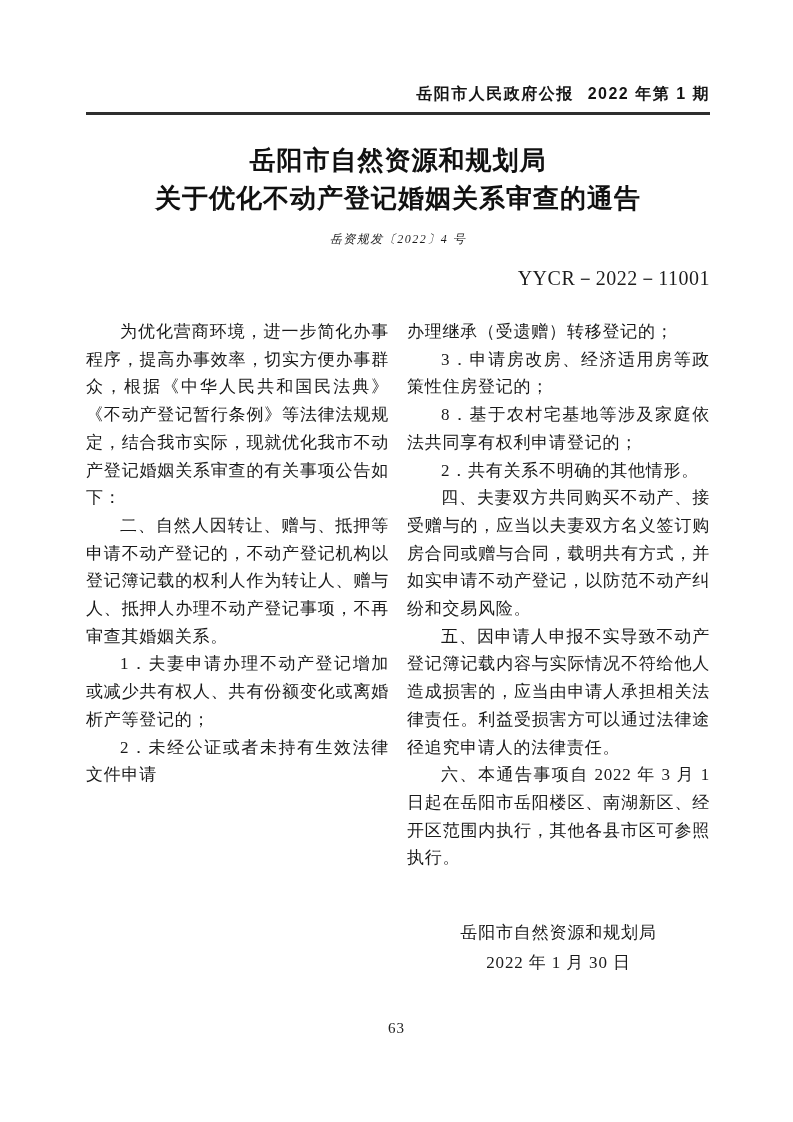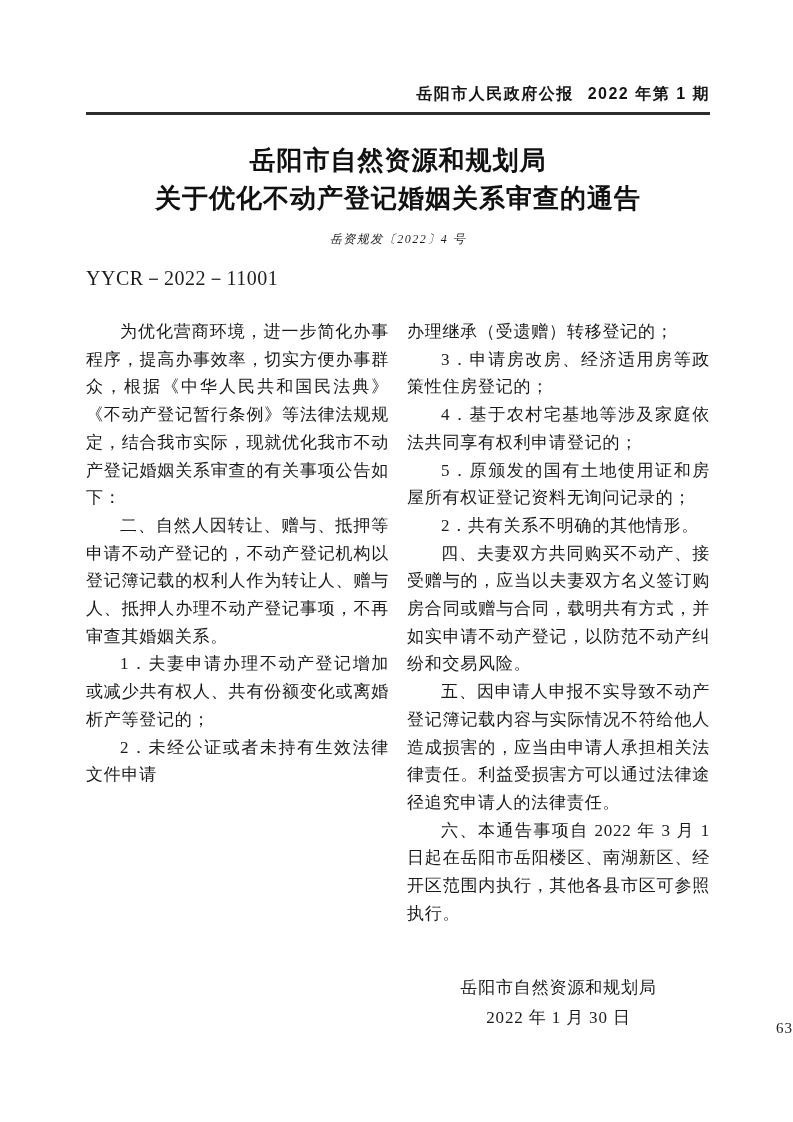--- a/index.html
+++ b/index.html
@@ -50,21 +50,21 @@
   }
   .doc-number {
     margin-top: 13px;
     text-align: center;
     font-size: 12px;
     font-style: italic; 
     letter-spacing: 1.5px;
   }
   .ref-number {
     margin-top: 17px;
-    text-align: left;
+    text-align: right;
     font-size: 20px;
     letter-spacing: 0.5px;
   }
   
   .columns {
     margin-top: 26px;
     display: flex;
     gap: 18px;
   }
   .col {
@@ -83,21 +83,21 @@
     text-align: center;
     font-size: 17px;
     line-height: 30px;
     letter-spacing: 0.05em;
   }
   
   .page-number {
     position: absolute;
     left: 0; top: 1020px;
     width: 793px;
-    text-align: right;
+    text-align: center;
     font-size: 15px;
     letter-spacing: 1px;
     color: #222;
   }
 </style>
 </head>
 <body>
 
 <div class="page">
   <div class="content">
@@ -118,22 +118,21 @@
     <div class="columns">
       <div class="col">
         <p>为优化营商环境，进一步简化办事程序，提高办事效率，切实方便办事群众，根据《中华人民共和国民法典》《不动产登记暂行条例》等法律法规规定，结合我市实际，现就优化我市不动产登记婚姻关系审查的有关事项公告如下：</p>
         <p>二、自然人因转让、赠与、抵押等申请不动产登记的，不动产登记机构以登记簿记载的权利人作为转让人、赠与人、抵押人办理不动产登记事项，不再审查其婚姻关系。</p>
         <p>1．夫妻申请办理不动产登记增加或减少共有权人、共有份额变化或离婚析产等登记的；</p>
         <p>2．未经公证或者未持有生效法律文件申请</p>
       </div>
       <div class="col">
         <p class="continuation">办理继承（受遗赠）转移登记的；</p>
         <p>3．申请房改房、经济适用房等政策性住房登记的；</p>
-        <p>4．基于农村宅基地等涉及家庭依法共同享有权利申请登记的；</p>
-        <p>5．原颁发的国有土地使用证和房屋所有权证登记资料无询问记录的；</p>
+        <p>8．基于农村宅基地等涉及家庭依法共同享有权利申请登记的；</p>
         <p>2．共有关系不明确的其他情形。</p>
         <p>四、夫妻双方共同购买不动产、接受赠与的，应当以夫妻双方名义签订购房合同或赠与合同，载明共有方式，并如实申请不动产登记，以防范不动产纠纷和交易风险。</p>
         <p>五、因申请人申报不实导致不动产登记簿记载内容与实际情况不符给他人造成损害的，应当由申请人承担相关法律责任。利益受损害方可以通过法律途径追究申请人的法律责任。</p>
         <p>六、本通告事项自 2022 年 3 月 1 日起在岳阳市岳阳楼区、南湖新区、经开区范围内执行，其他各县市区可参照执行。</p>
 
         <div class="signature">
           <div>岳阳市自然资源和规划局</div>
           <div>2022 年 1 月 30 日</div>
         </div>
       </div>

